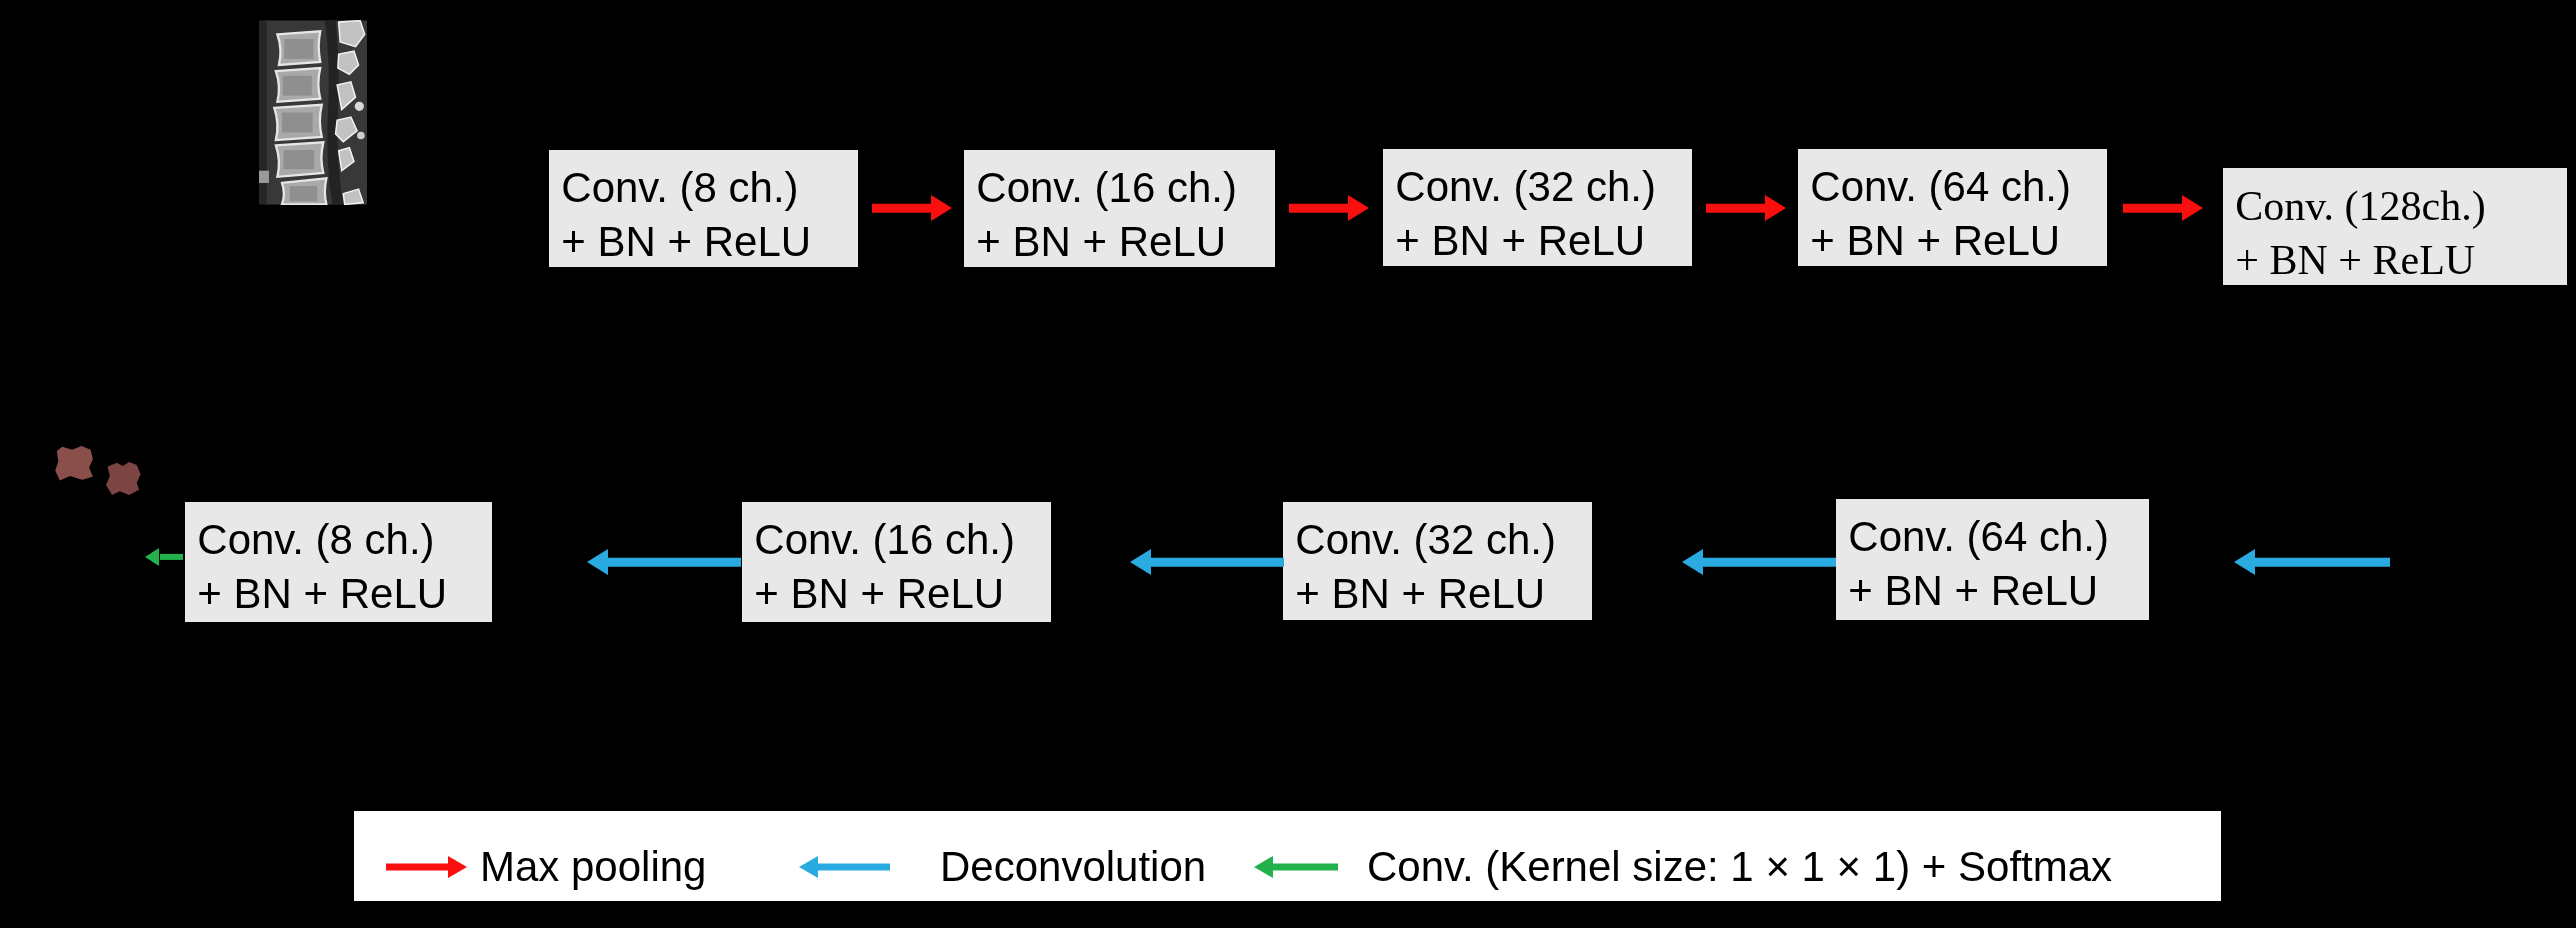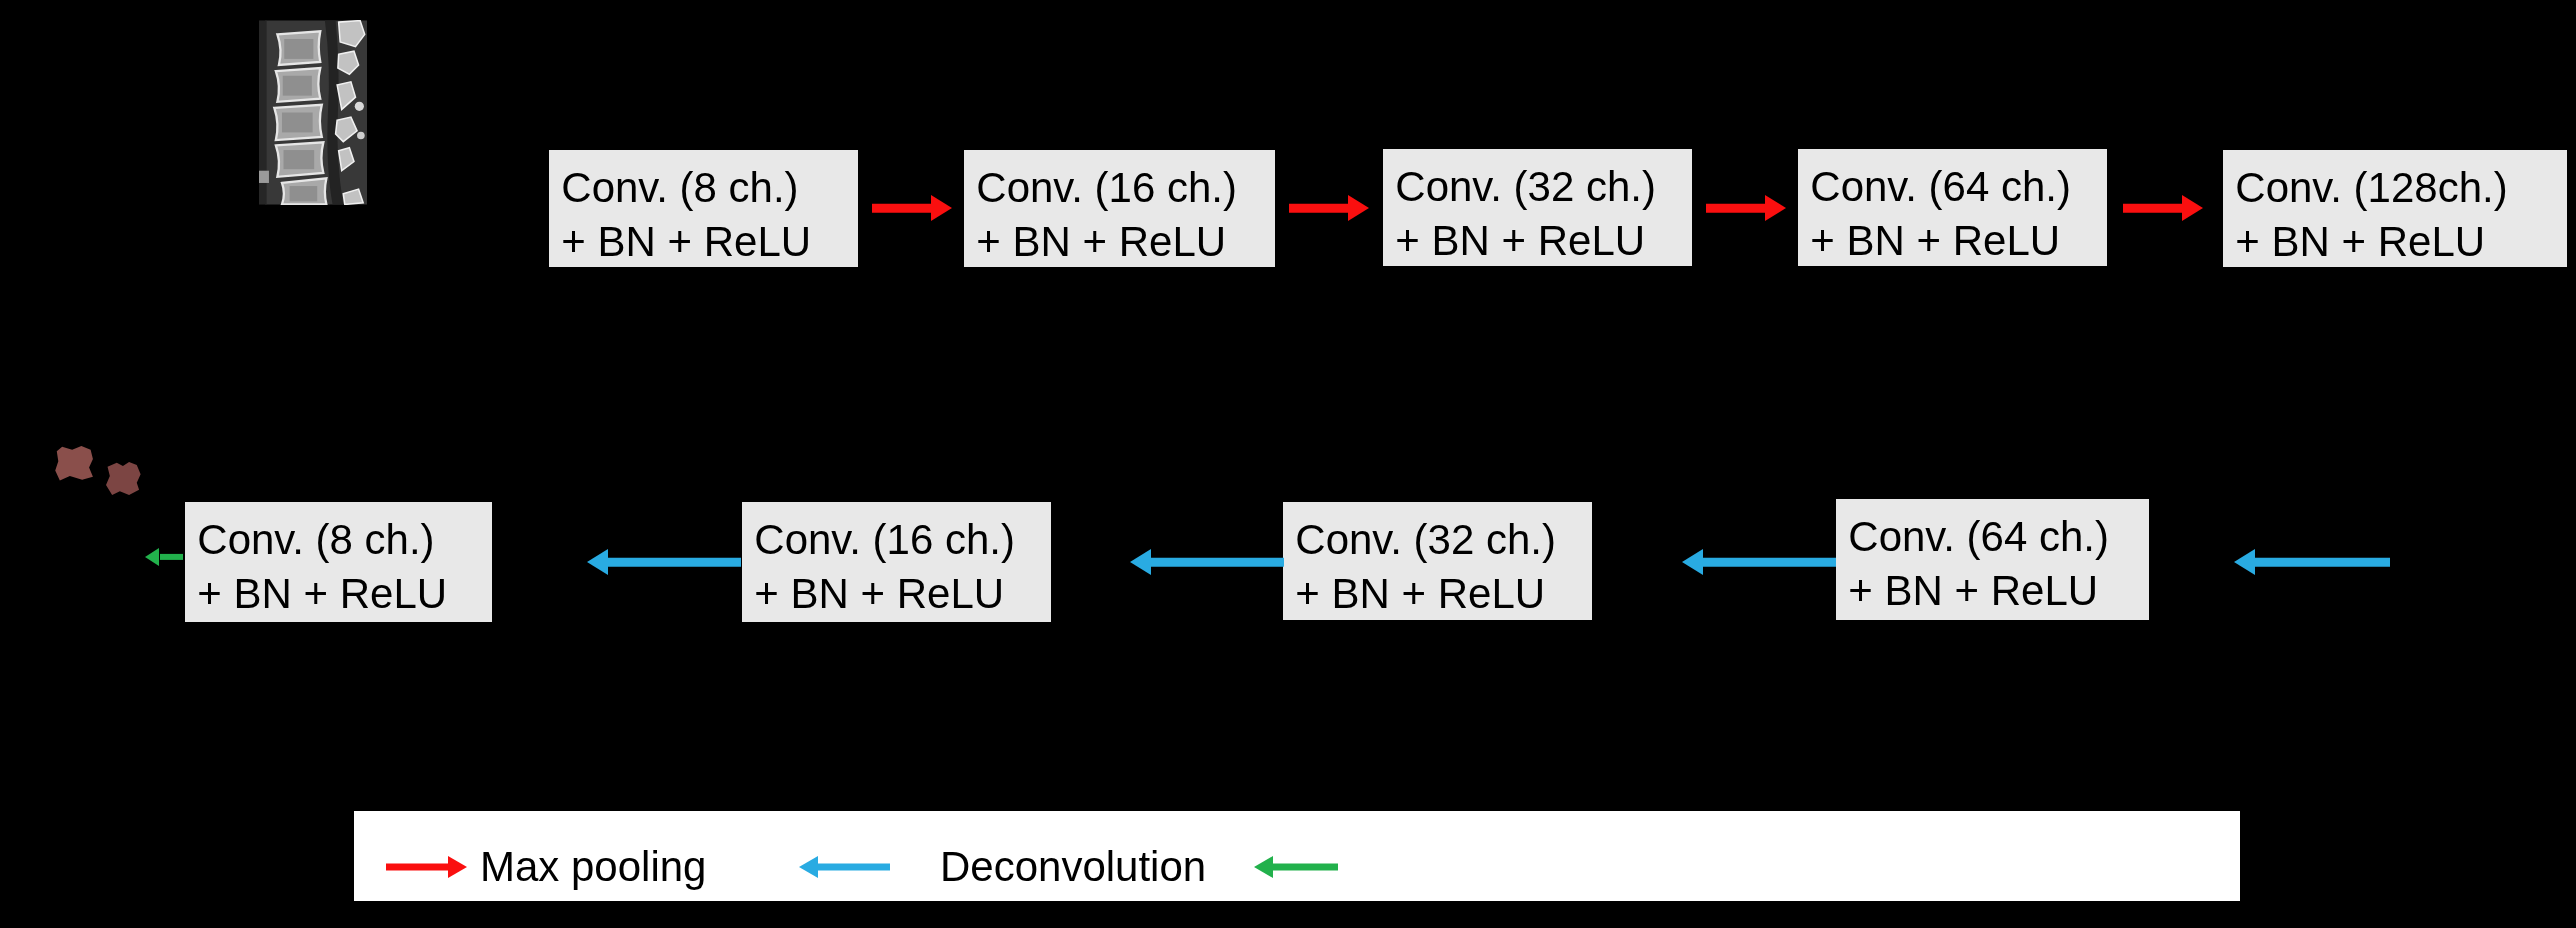--- a/index.html
+++ b/index.html
@@ -23,21 +23,21 @@
   .arrow.big.right .head{border-top:13px solid transparent;border-bottom:13px solid transparent;border-left:21px solid var(--c);}
   .arrow.big.left  .head{border-top:13px solid transparent;border-bottom:13px solid transparent;border-right:21px solid var(--c);}
   .arrow.med .shaft{height:7px;}
   .arrow.med.right .head{border-top:11.5px solid transparent;border-bottom:11.5px solid transparent;border-left:19px solid var(--c);}
   .arrow.med.left  .head{border-top:11.5px solid transparent;border-bottom:11.5px solid transparent;border-right:19px solid var(--c);}
   .arrow.small .shaft{height:6.2px;}
   .arrow.small.left .head{border-top:9.2px solid transparent;border-bottom:9.2px solid transparent;border-right:14px solid var(--c);}
 
   
   .legend{position:absolute;left:354px;top:811px;width:1867px;height:112px;
-          background:var(--legend-bg,#fff);padding-left:19px;}
+          background:var(--legend-bg,#fff);}
   .legend-label{position:absolute;top:0;height:112px;line-height:112px;font-size:42px;
                 color:var(--box-text,#000);white-space:nowrap;}
 
   .imgwrap{position:absolute;}
 </style>
 </head>
 <body>
 
 <div class="stage">
 
@@ -86,21 +86,21 @@
     <div>+ BN + ReLU</div>
   </div>
   <div class="nbox" style="left:1383px;top:149px;width:309px;height:117px;">
     <div>Conv. (32 ch.)</div>
     <div>+ BN + ReLU</div>
   </div>
   <div class="nbox" style="left:1798px;top:149px;width:309px;height:117px;">
     <div>Conv. (64 ch.)</div>
     <div>+ BN + ReLU</div>
   </div>
-  <div class="nbox" style="left:2223px;top:150px;width:344px;height:117px;">
+  <div class="nbox" style="left:2223px;top:168px;width:344px;height:117px;font-family:Liberation Serif, serif;">
     <div>Conv. (128ch.)</div>
     <div>+ BN + ReLU</div>
   </div>
 
   <div class="arrow right big" style="--c:var(--max-pooling);left:872px;top:194px;width:80px;height:28px;">
       <div class="shaft"></div>
       <div class="head"></div>
     </div>
   <div class="arrow right big" style="--c:var(--max-pooling);left:1289px;top:194px;width:80px;height:28px;">
       <div class="shaft"></div>
@@ -171,16 +171,17 @@
     <div class="arrow left med" style="--c:var(--deconvolution);left:445px;top:43px;width:91px;height:26px;">
         <div class="shaft"></div>
         <div class="head"></div>
       </div>
     <div class="legend-label" style="left:586px;">Deconvolution</div>
 
     <div class="arrow left med" style="--c:var(--softmax-conv);left:900px;top:43px;width:84px;height:26px;">
         <div class="shaft"></div>
         <div class="head"></div>
       </div>
+    <div class="legend-label" style="left:1013px;">Conv. (Kernel size: 1 × 1 × 1) + Softmax</div>
   </div>
 
 </div>
 
 
 </body></html>

